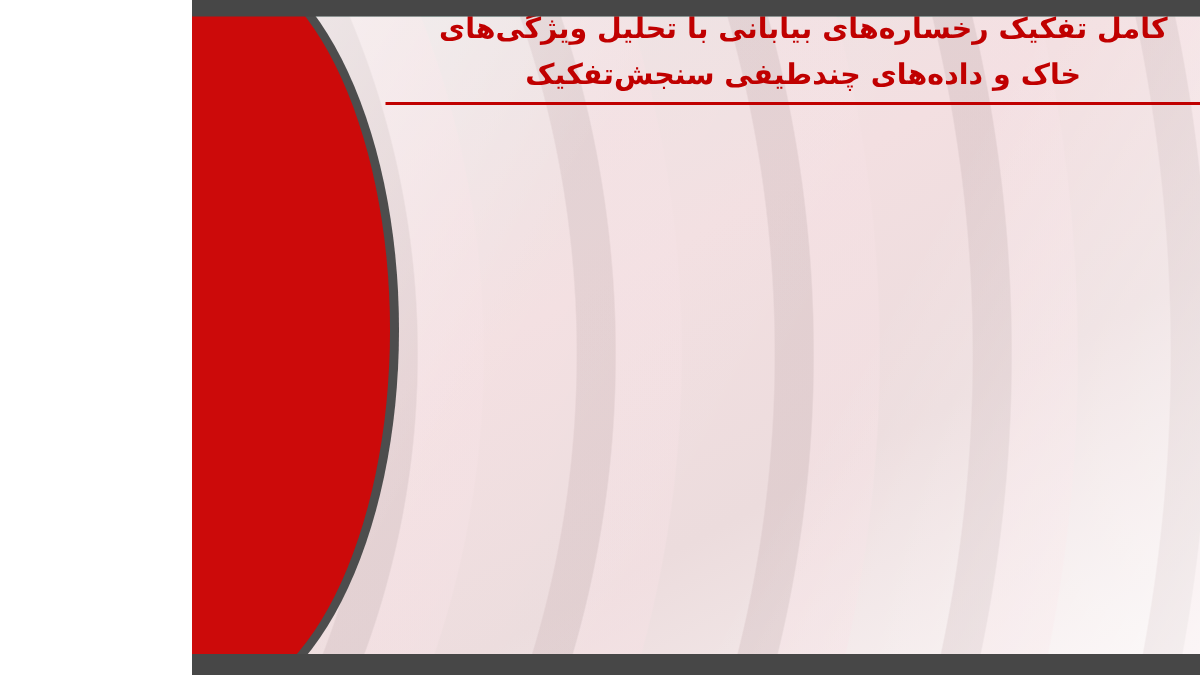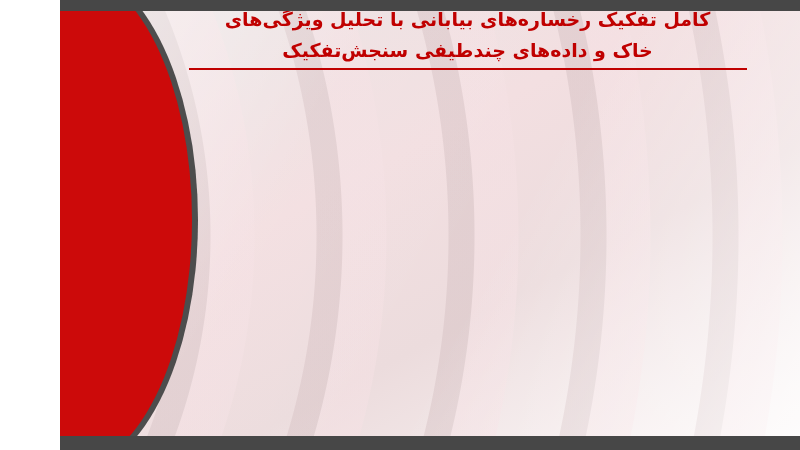--- a/index.html
+++ b/index.html
@@ -6,21 +6,21 @@
     margin: 0;
     padding: 0;
     background: #ffffff;
   }
   body {
     font-family: "DejaVu Sans", "Liberation Sans", sans-serif;
   }
 
   .slide {
     position: relative;
-    width: 740px;
+    width: 672px;
     height: 450px;
     overflow: hidden;
     background: #5eead4;
   }
 
   
   .bar-top,
   .bar-bottom {
     position: absolute;
     left: 0;

